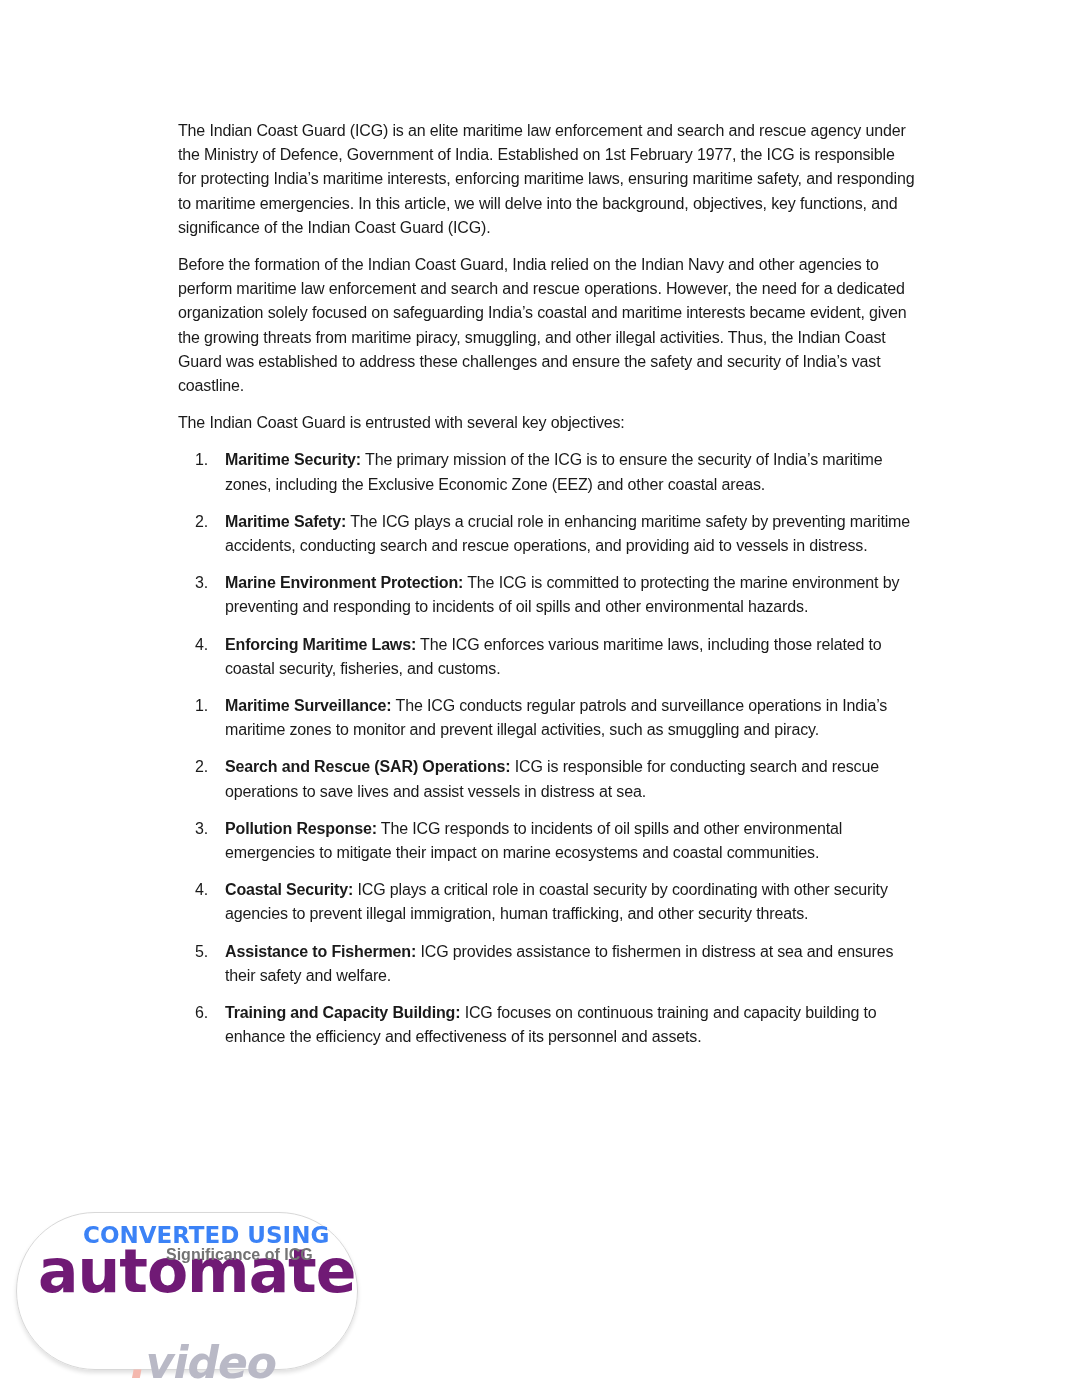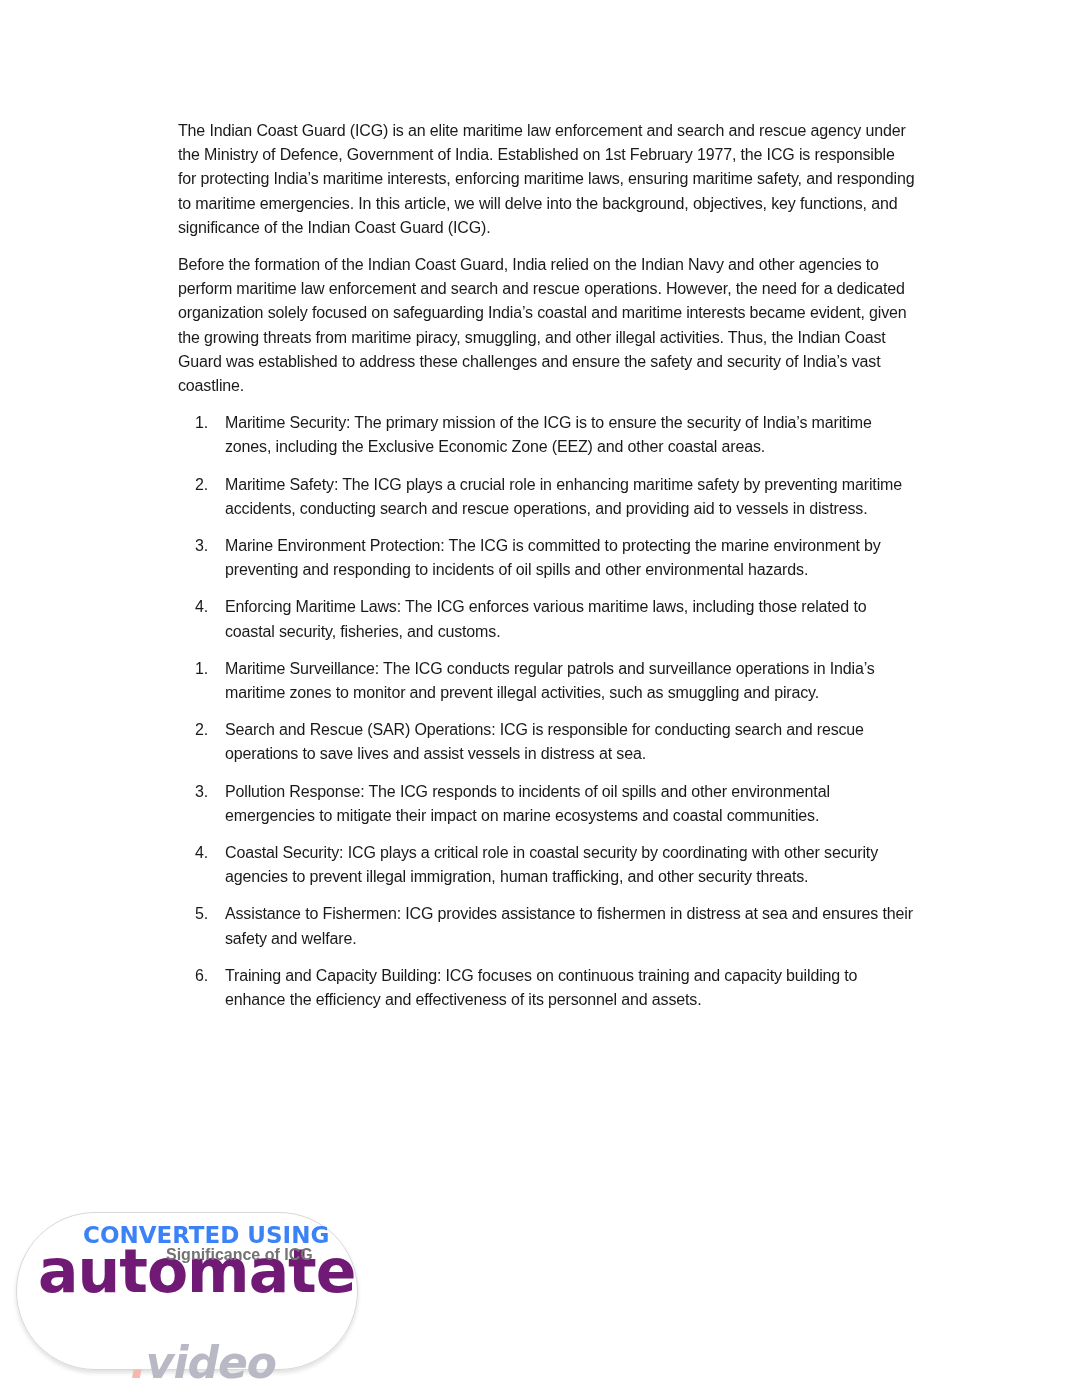--- a/index.html
+++ b/index.html
@@ -40,21 +40,21 @@
       position: relative;
       padding-left: 59px;
       margin: 0 0 13px 0;
     }
     ol li .num {
       position: absolute;
       left: 29px;
       top: 0;
     }
     ol li .term {
-      font-weight: normal;
+      font-weight: bold;
     }
     .watermark {
       position: absolute;
       left: 16px;
       top: 1212px;
       width: 340px;
       height: 156px;
       border-radius: 80px;
       border: 1.5px solid #d8d8d8;
       box-shadow: 0 3px 4px rgba(0,0,0,0.12);
@@ -107,20 +107,21 @@
     }
   </style>
 </head>
 <body>
 
 <div class="page">
   <p>The Indian Coast Guard (ICG) is an elite maritime law enforcement and search and rescue agency under the Ministry of Defence, Government of India. Established on 1st February 1977, the ICG is responsible for protecting India’s maritime interests, enforcing maritime laws, ensuring maritime safety, and responding to maritime emergencies. In this article, we will delve into the background, objectives, key functions, and significance of the Indian Coast Guard (ICG).</p>
 
   <p>Before the formation of the Indian Coast Guard, India relied on the Indian Navy and other agencies to perform maritime law enforcement and search and rescue operations. However, the need for a dedicated organization solely focused on safeguarding India’s coastal and maritime interests became evident, given the growing threats from maritime piracy, smuggling, and other illegal activities. Thus, the Indian Coast Guard was established to address these challenges and ensure the safety and security of India’s vast coastline.</p>
 
+  <p>The Indian Coast Guard is entrusted with several key objectives:</p>
 
   <ol>
     <li>
       <span class="num">1.</span>
       <span class="term">Maritime Security:</span><span> The primary mission of the ICG is to ensure the security of India’s maritime zones, including the Exclusive Economic Zone (EEZ) and other coastal areas.</span>
     </li>
     <li>
       <span class="num">2.</span>
       <span class="term">Maritime Safety:</span><span> The ICG plays a crucial role in enhancing maritime safety by preventing maritime accidents, conducting search and rescue operations, and providing aid to vessels in distress.</span>
     </li>

